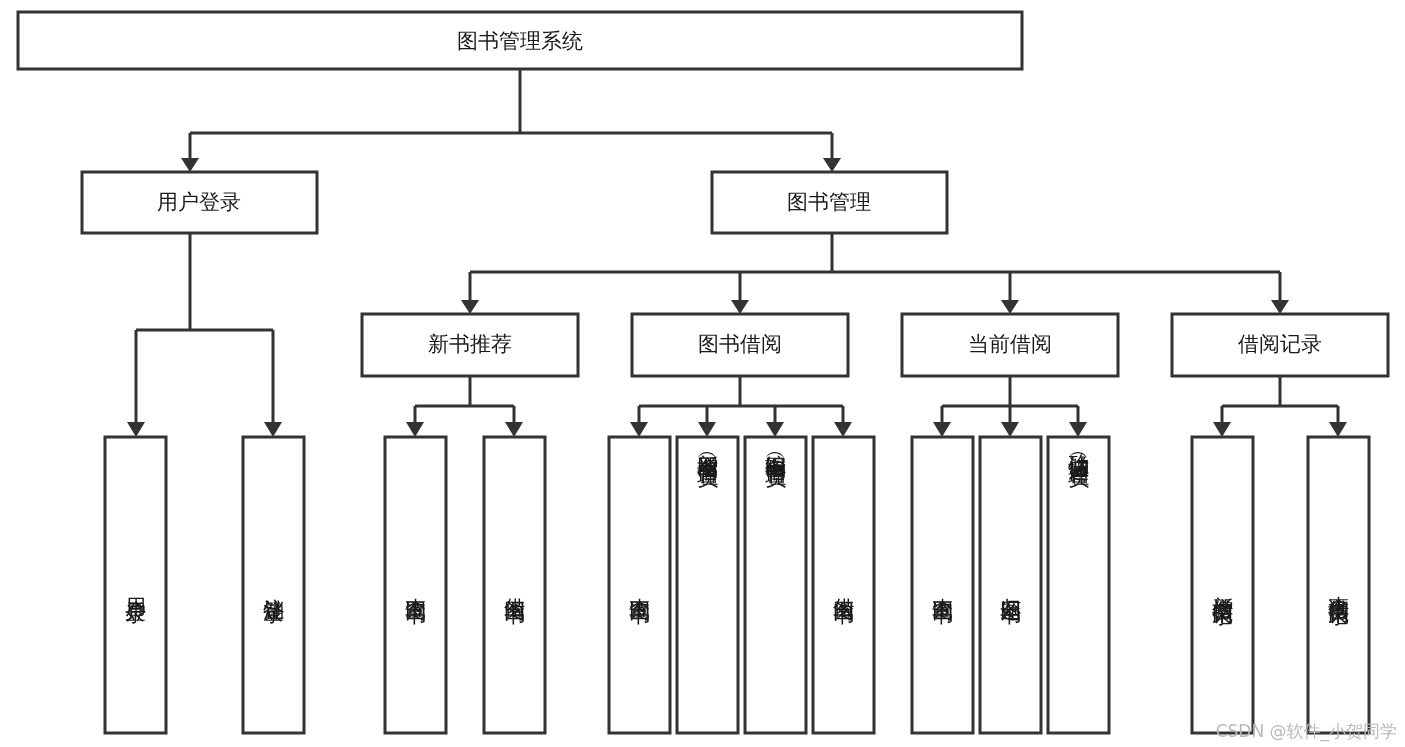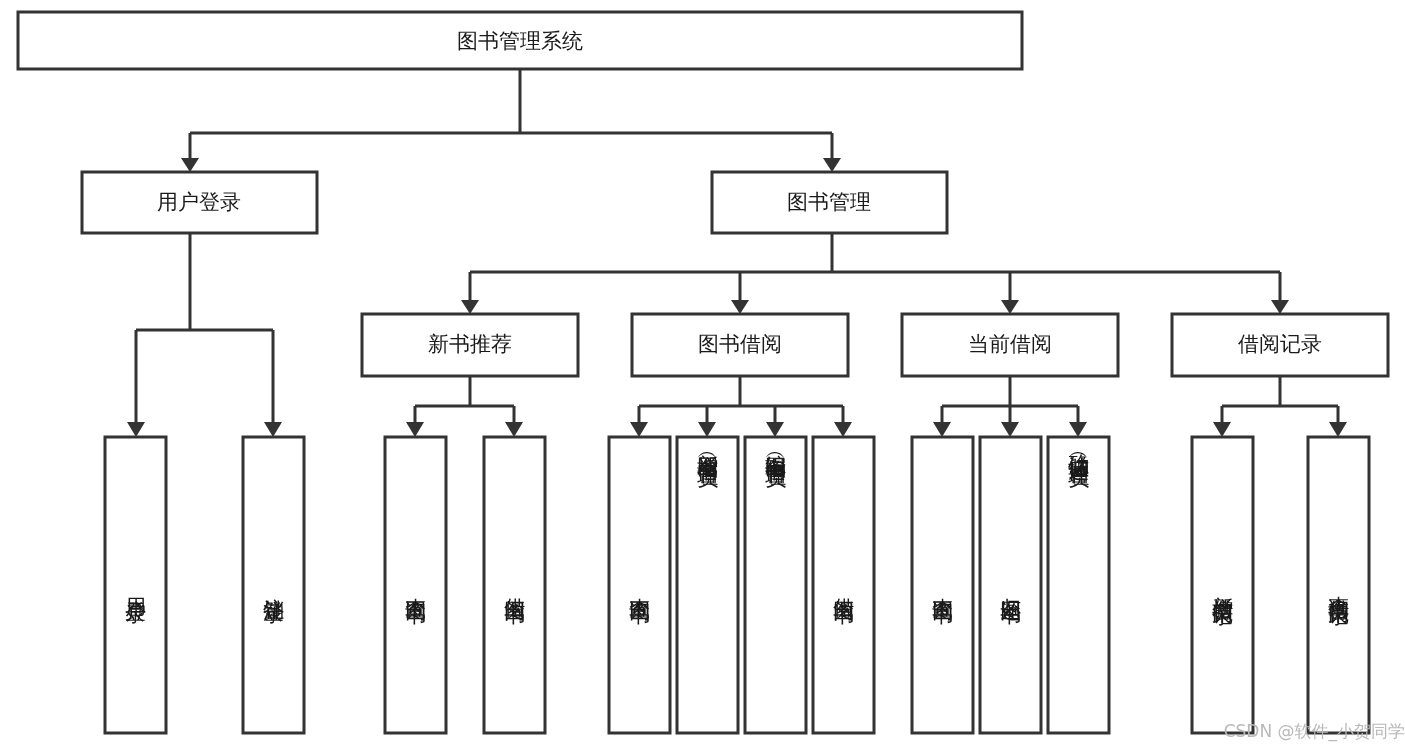--- a/index.html
+++ b/index.html
@@ -57,21 +57,21 @@
     font-size: 21px;
     line-height: 1.08;
     color: #1a1a1a;
     letter-spacing: 2px;
     white-space: nowrap;
     text-align: center;
     pointer-events: none;
   }
   .watermark {
     position: absolute;
-    right: 0;
+    right: 8px;
     bottom: 4px;
     font-family: "DejaVu Sans", "Liberation Sans", sans-serif;
     font-size: 17px;
     color: #b9b9b9;
     white-space: nowrap;
   }
 </style>
 </head>
 <body>
 

